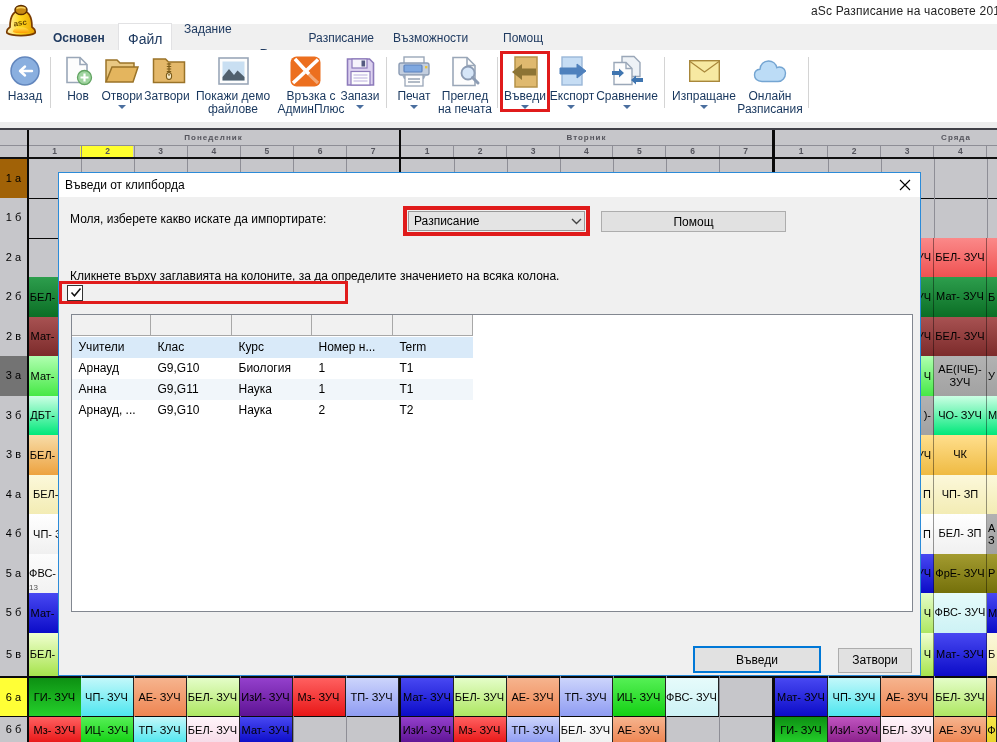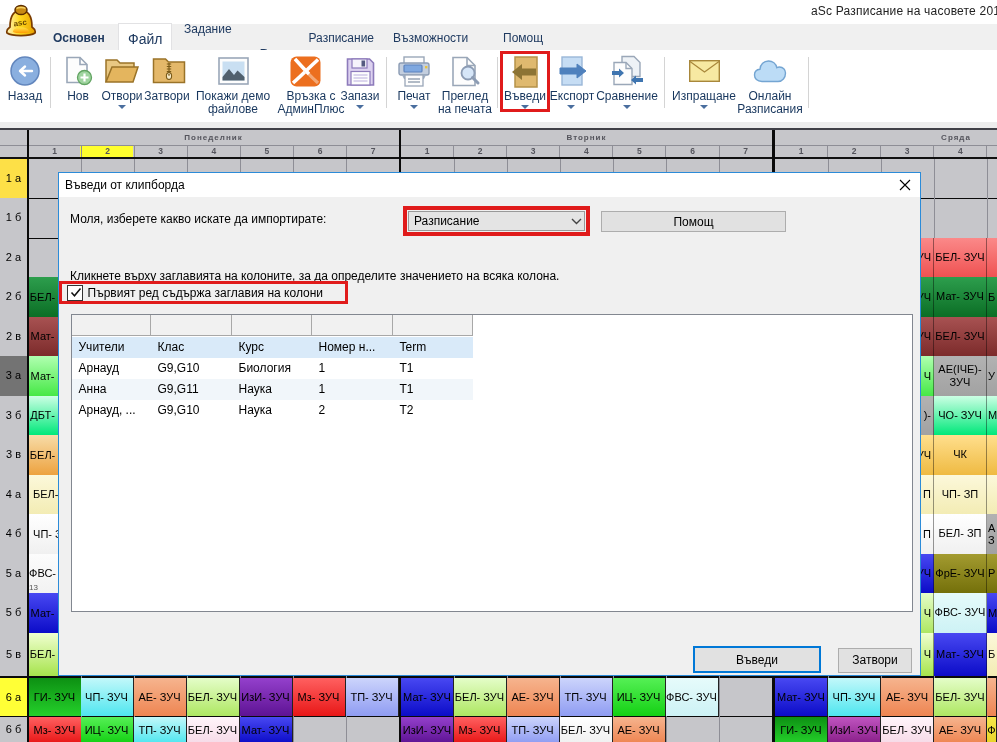--- a/index.html
+++ b/index.html
@@ -196,21 +196,21 @@
     <div class="abs" style="left:719.6px;top:146px;width:53.1px;height:11px;border-right:1px solid #8e8e96;color:#54545c;font-size:8.5px;font-weight:bold;text-align:center;line-height:11px;">7</div>
     <div class="abs" style="left:775.0px;top:146px;width:53.1px;height:11px;border-right:1px solid #8e8e96;color:#54545c;font-size:8.5px;font-weight:bold;text-align:center;line-height:11px;">1</div>
     <div class="abs" style="left:828.1px;top:146px;width:53.1px;height:11px;border-right:1px solid #8e8e96;color:#54545c;font-size:8.5px;font-weight:bold;text-align:center;line-height:11px;">2</div>
     <div class="abs" style="left:881.2px;top:146px;width:53.1px;height:11px;border-right:1px solid #8e8e96;color:#54545c;font-size:8.5px;font-weight:bold;text-align:center;line-height:11px;">3</div>
     <div class="abs" style="left:934.3px;top:146px;width:53.1px;height:11px;border-right:1px solid #8e8e96;color:#54545c;font-size:8.5px;font-weight:bold;text-align:center;line-height:11px;">4</div>
     <div class="abs" style="left:987.4px;top:146px;width:53.1px;height:11px;border-right:1px solid #8e8e96;color:#54545c;font-size:8.5px;font-weight:bold;text-align:center;line-height:11px;">5</div>
   </div>
 <div class="abs" style="left:0;top:157px;width:997px;height:2px;background:#111;"></div>
 
 <div id="gridrows">
-    <div class="abs" style="left:0;top:159px;width:27px;height:39px;background:#fde047;font-size:11px;color:#000;text-align:center;line-height:39px;white-space:nowrap;">1 а</div>
+    <div class="abs" style="left:0;top:159px;width:27px;height:39px;background:#a16207;font-size:11px;color:#000;text-align:center;line-height:39px;white-space:nowrap;">1 а</div>
     <div class="abs" style="left:0;top:198px;width:997px;height:1px;background:#0a0a0a;"></div>
     <div class="abs" style="left:0;top:198px;width:27px;height:39.5px;background:#c6c6ca;font-size:11px;color:#000;text-align:center;line-height:39.5px;white-space:nowrap;">1 б</div>
     <div class="abs" style="left:0;top:237.5px;width:997px;height:1px;background:#0a0a0a;"></div>
     <div class="abs" style="left:0;top:237.5px;width:27px;height:39.5px;background:#c6c6ca;font-size:11px;color:#000;text-align:center;line-height:39.5px;white-space:nowrap;">2 а</div>
     <div class="abs" style="left:0;top:277px;width:997px;height:1px;background:#0a0a0a;"></div>
     <div class="abs" style="left:0;top:277px;width:27px;height:39.5px;background:#c6c6ca;font-size:11px;color:#000;text-align:center;line-height:39.5px;white-space:nowrap;">2 б</div>
     <div class="abs" style="left:0;top:316.5px;width:997px;height:1px;background:#0a0a0a;"></div>
     <div class="abs" style="left:0;top:316.5px;width:27px;height:39.5px;background:#c6c6ca;font-size:11px;color:#000;text-align:center;line-height:39.5px;white-space:nowrap;">2 в</div>
     <div class="abs" style="left:0;top:356px;width:997px;height:1px;background:#0a0a0a;"></div>
     <div class="abs" style="left:0;top:356px;width:27px;height:39.5px;background:#737373;font-size:11px;color:#000;text-align:center;line-height:39.5px;white-space:nowrap;">3 а</div>
@@ -348,21 +348,20 @@
 
   <div class="btn" style="left:542px;top:38px;width:185px;height:21px;">Помощ</div>
 
   <div class="abs" style="left:11px;top:95.5px;font-size:12px;color:#000;">Кликнете върху заглавията на колоните, за да определите значението на всяка колона.</div>
 
   <div class="abs" style="left:0px;top:107.5px;width:289px;height:23px;border:3px solid #e01b1b;"></div>
   <div class="abs" style="left:8px;top:111.5px;width:16px;height:16px;background:#fff;border:1.5px solid #333;"></div>
   <svg class="abs" style="left:10.5px;top:114px;" width="12" height="11" viewBox="0 0 12 11">
       <path d="M1.5 5.5 L4.5 8.8 L10.5 1.5" stroke="#111" stroke-width="1.5" fill="none"></path>
     </svg>
-  <div class="abs" style="left:28.5px;top:112.5px;font-size:12px;color:#000;">Първият ред съдържа заглавия на колони</div>
 
   <div class="abs" style="left:11.5px;top:140.5px;width:842px;height:298px;background:#fff;border:1px solid #828790;text-align:center;">
 
     <div class="abs" style="left:0;top:0;width:79px;height:21px;background:#f1f1f1;border-right:1px solid #a8a8a8;border-bottom:1px solid #a8a8a8;"></div>
     <div class="abs" style="left:79px;top:0;width:81px;height:21px;background:#f1f1f1;border-right:1px solid #a8a8a8;border-bottom:1px solid #a8a8a8;"></div>
     <div class="abs" style="left:160px;top:0;width:80px;height:21px;background:#f1f1f1;border-right:1px solid #a8a8a8;border-bottom:1px solid #a8a8a8;"></div>
     <div class="abs" style="left:240px;top:0;width:81px;height:21px;background:#f1f1f1;border-right:1px solid #a8a8a8;border-bottom:1px solid #a8a8a8;"></div>
     <div class="abs" style="left:321px;top:0;width:80px;height:21px;background:#f1f1f1;border-right:1px solid #a8a8a8;border-bottom:1px solid #a8a8a8;"></div>
 
     <div class="abs" style="left:0;top:22px;width:401px;height:21px;background:#d9eaf9;"></div>

